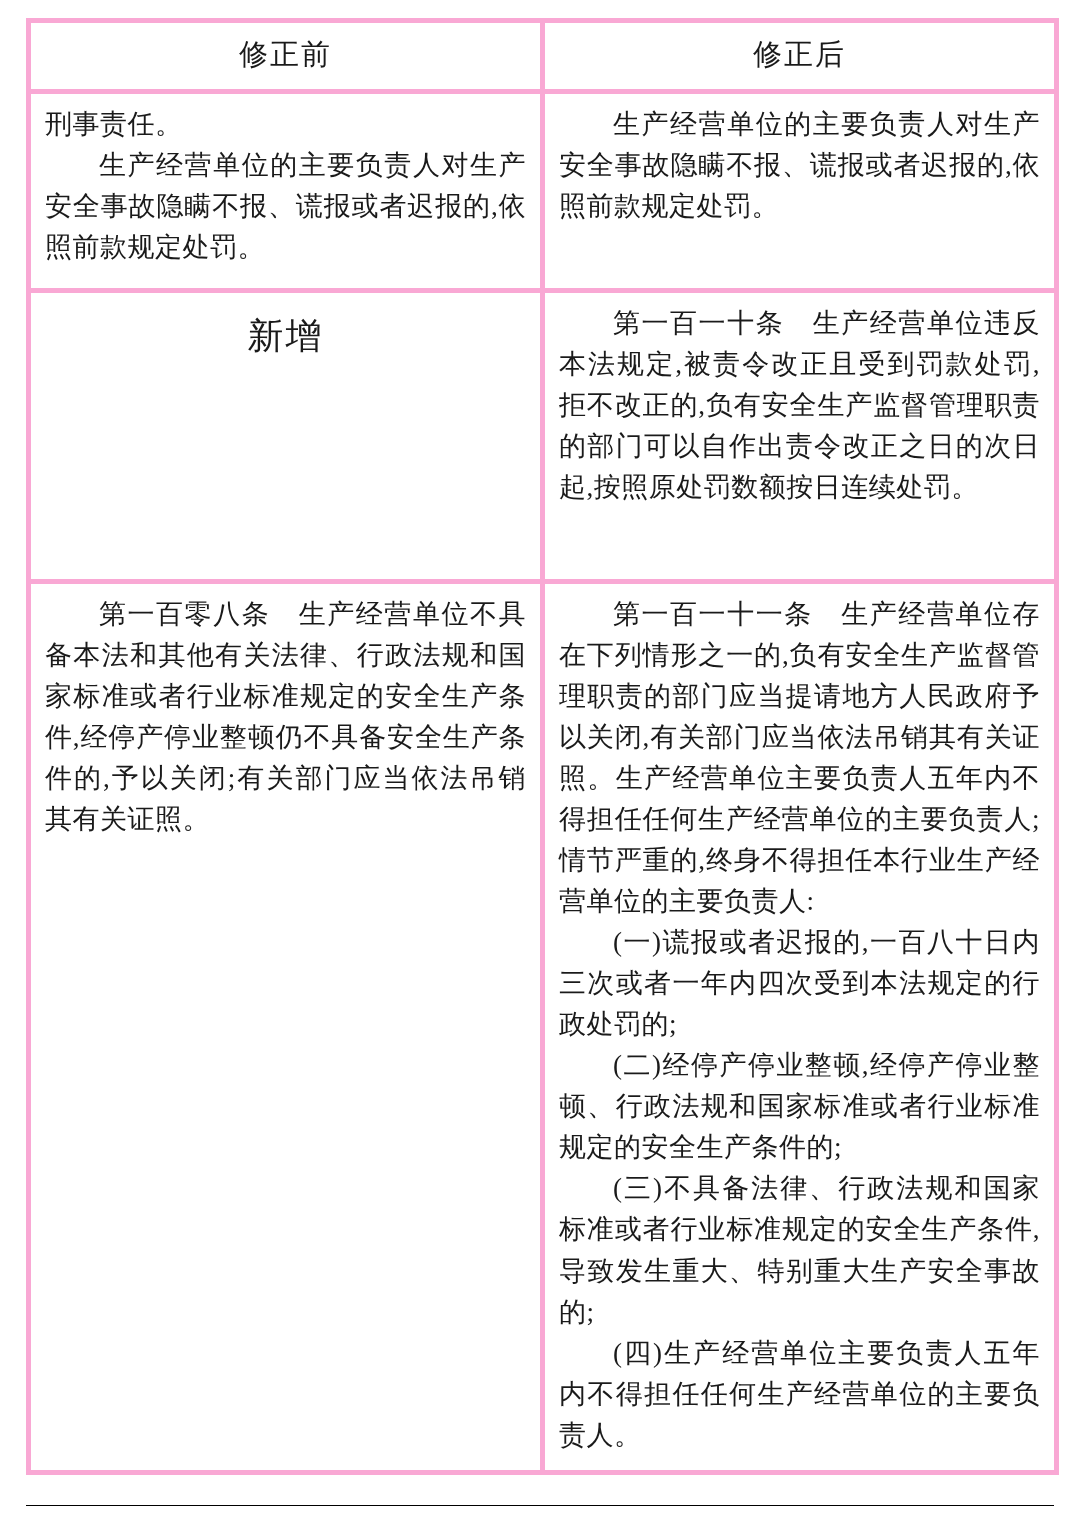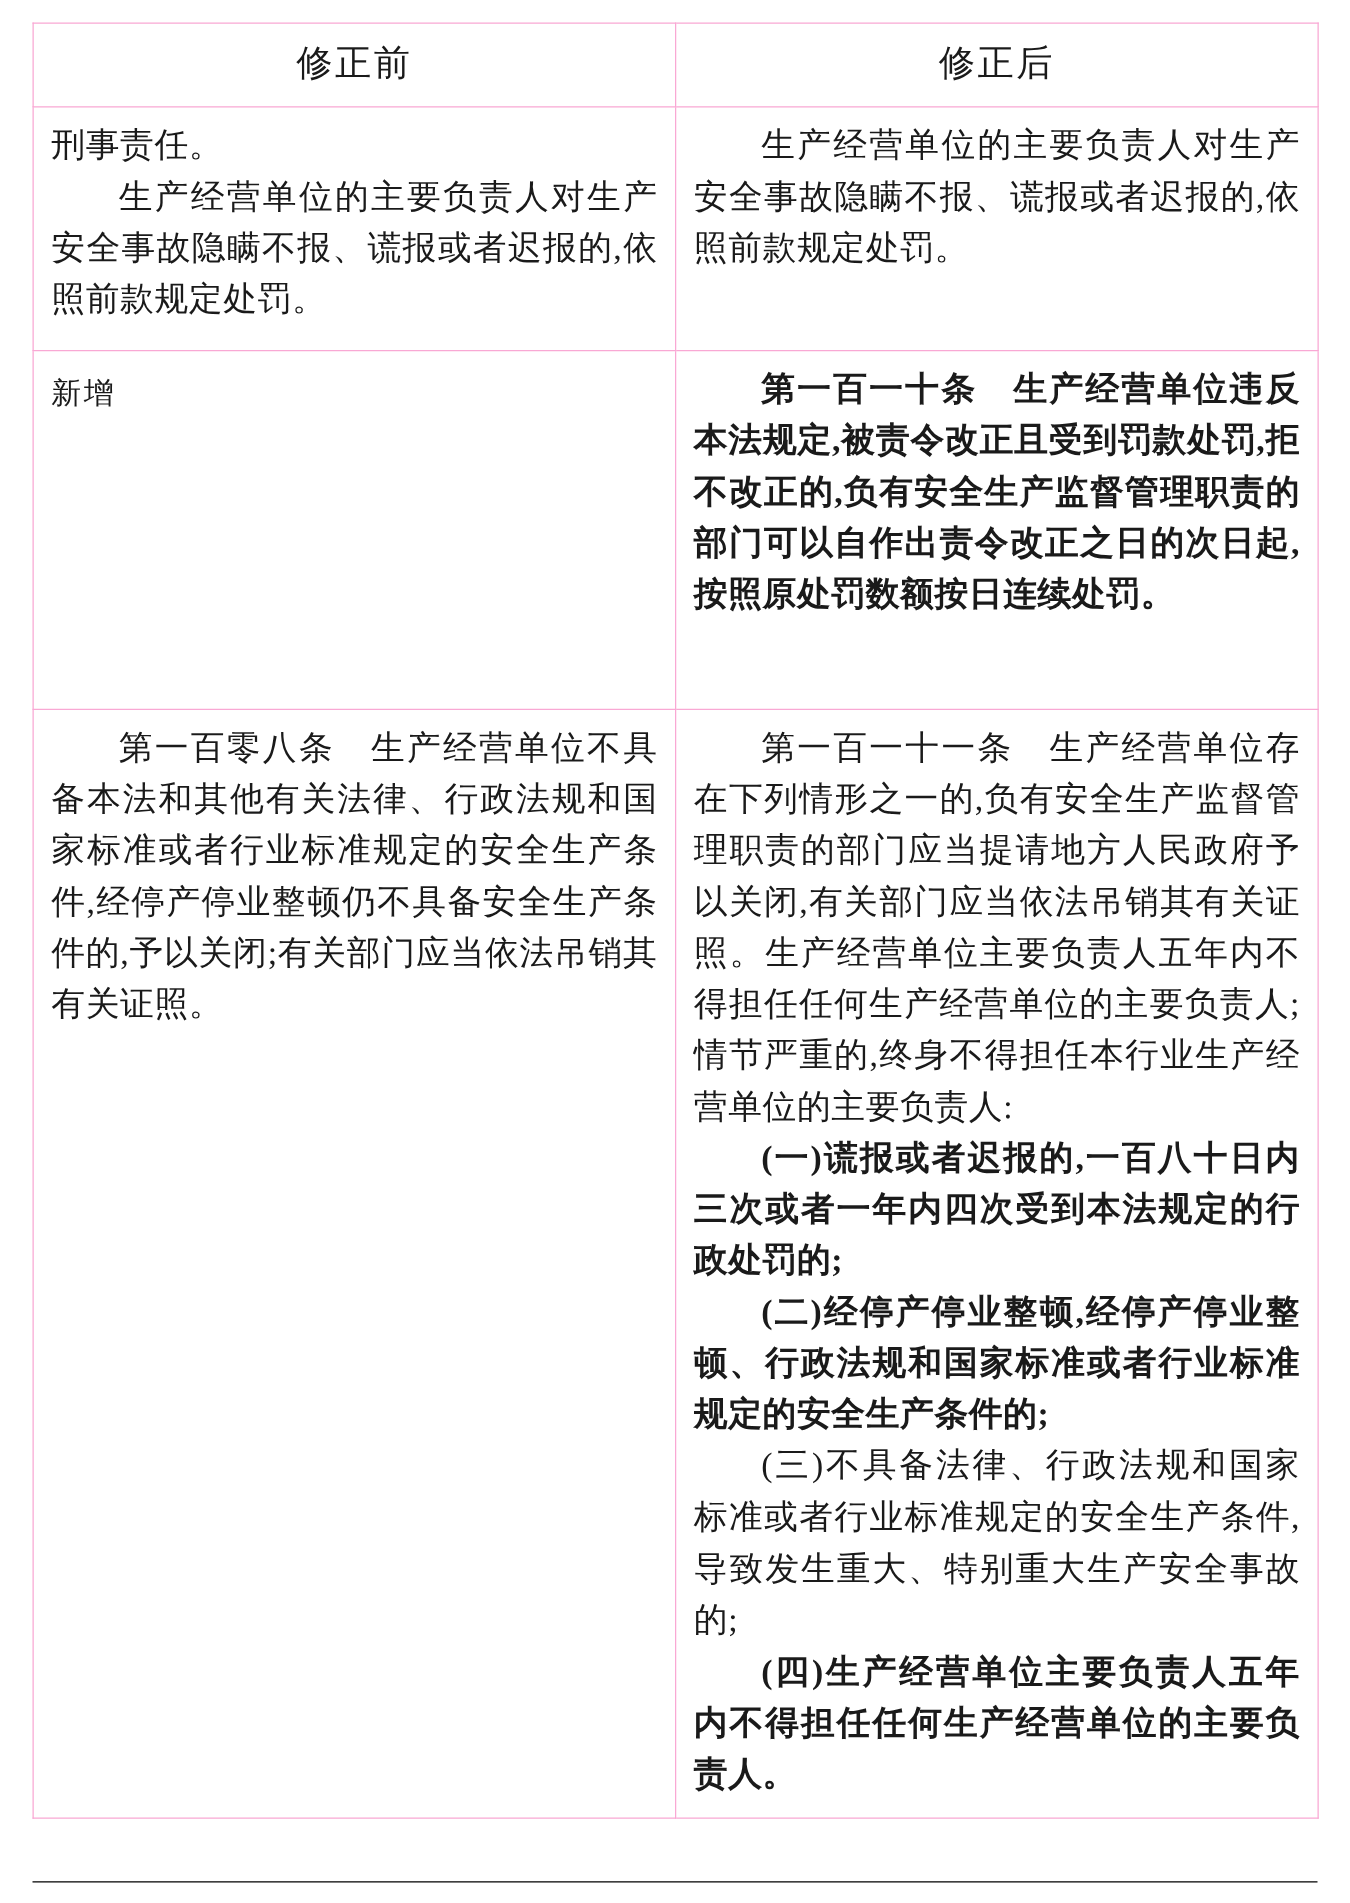--- a/index.html
+++ b/index.html
@@ -21,21 +21,21 @@
     padding: 18px 26px 0 26px;
   }
   table.cmp {
     width: 1028px;
     border-collapse: collapse;
     table-layout: fixed;
   }
   table.cmp col.left  { width: 514px; }
   table.cmp col.right { width: 514px; }
   table.cmp td, table.cmp th {
-    border: 1px solid #f9a8d4;
+    border: 5px solid #f9a8d4;
     vertical-align: top;
     padding: 10px 14px 14px 14px;
   }
   table.cmp th {
     text-align: center;
     font-weight: normal;
     font-size: 29px;
     padding: 12px 0 14px 0;
     letter-spacing: 2px;
   }
@@ -45,26 +45,27 @@
   p {
     margin: 0;
     font-size: 27px;
     line-height: 1.52;
     letter-spacing: 0.5px;
     text-align: justify;
     text-justify: inter-ideograph;
   }
   p.ind { text-indent: 2em; }
   .newadd {
-    font-size: 24px;
+    font-size: 36px;
+    text-align: center;
     margin: 0;
     padding-top: 6px;
     letter-spacing: 2px;
   }
-  .bold { font-weight: bold; }
+  .bold { font-weight: normal; }
   .cell-oldlaw { height: 170px; }
   .cell-new { height: 262px; }
   
   .bottomline {
     position: absolute;
     left: 26px;
     right: 26px;
     bottom: 16px;
     height: 1px;
     background: #000;

